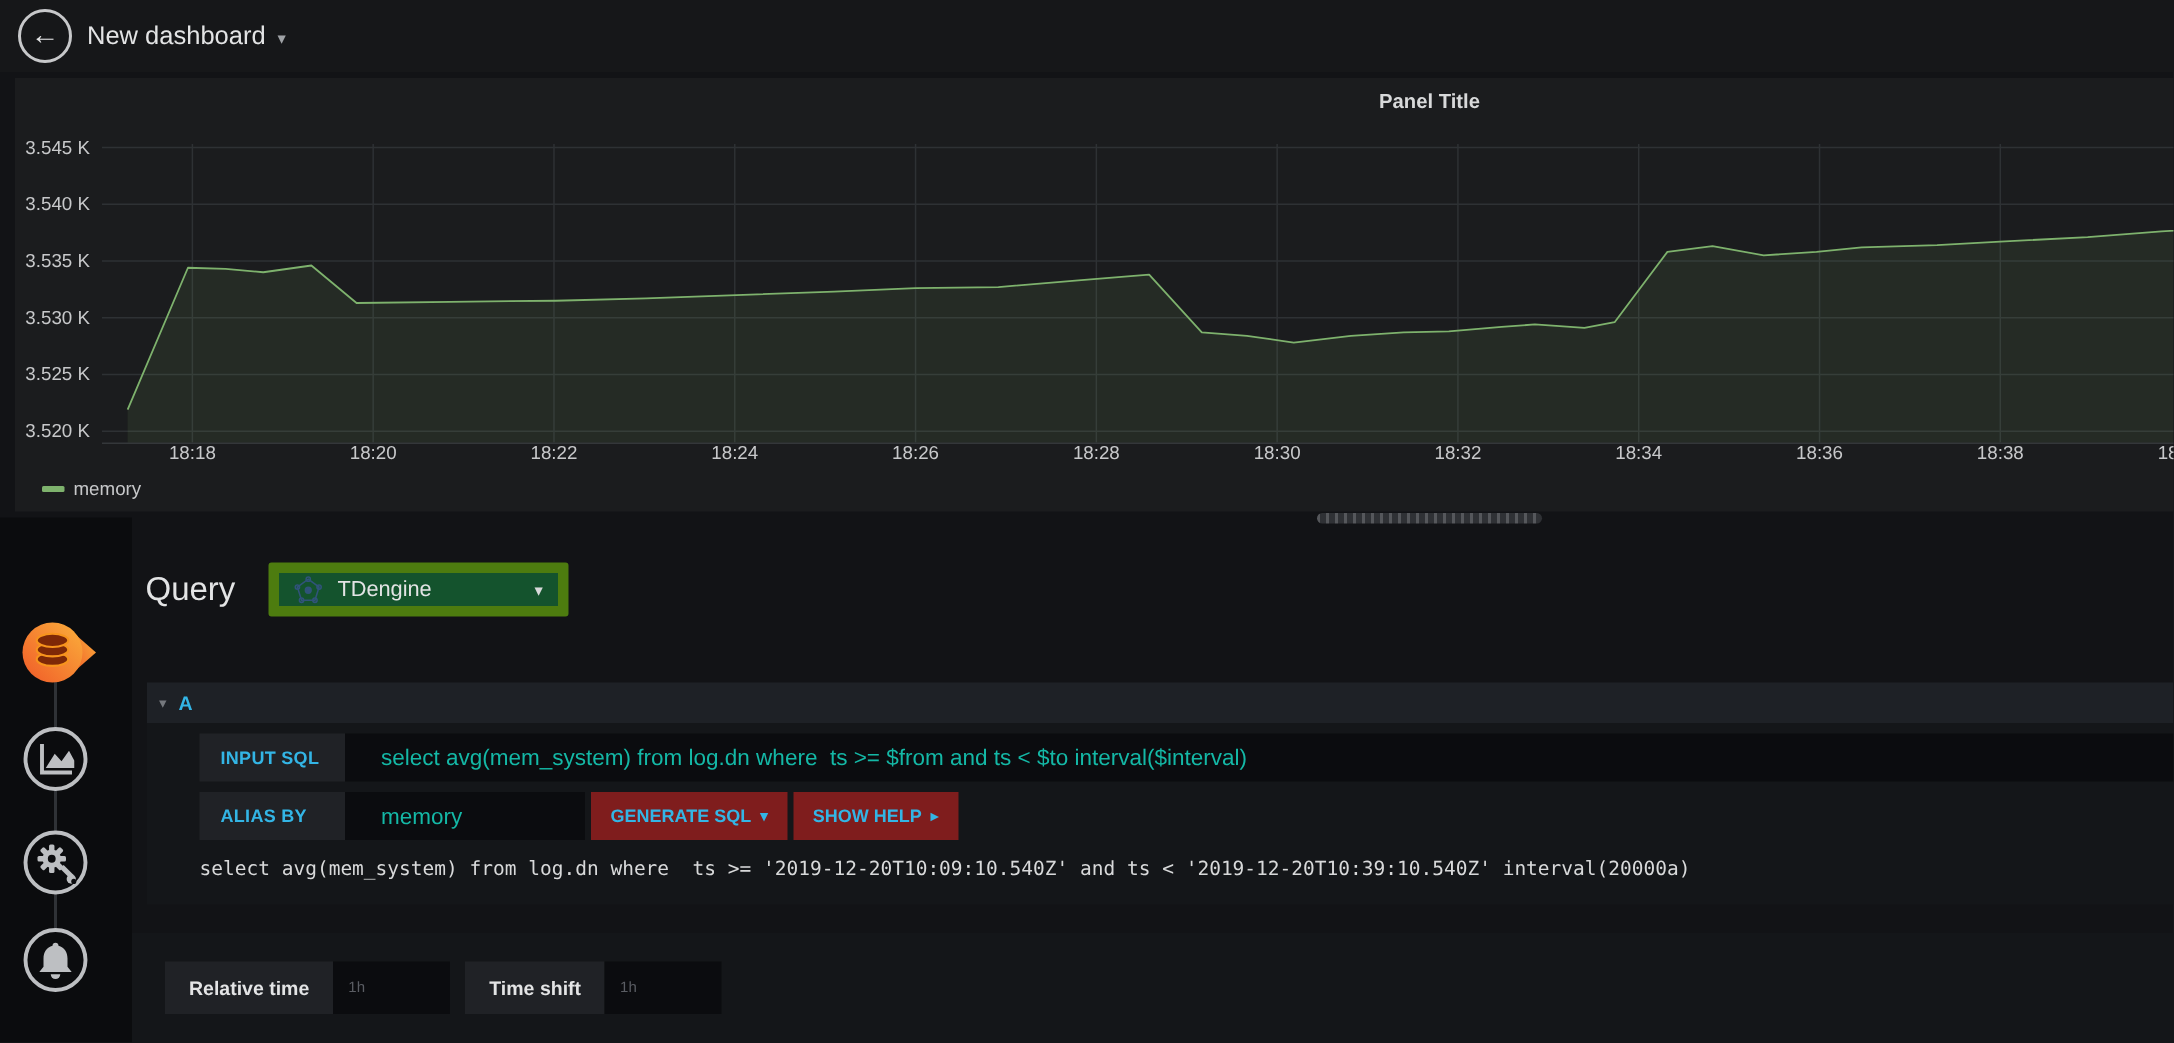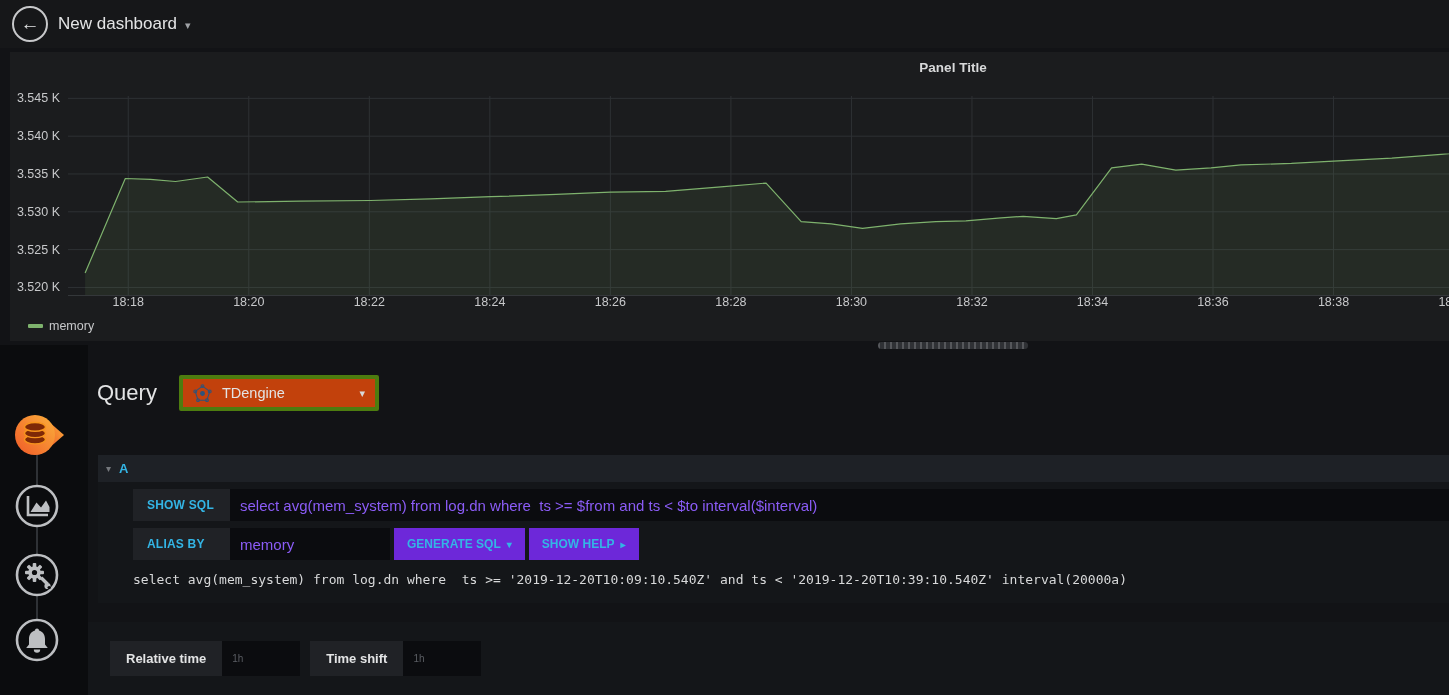--- a/index.html
+++ b/index.html
@@ -33,36 +33,36 @@
   
   .edit-rail { position:absolute; left:0; top:345px; width:88px; height:350px; background:#0b0c0e; }
   .rail-line { position:absolute; left:36px; top:440px; width:2px; height:205px; background:#2f3236; }
   .rail-item { position:absolute; left:14px; width:52px; height:46px; cursor:pointer; }
   .rail-item svg { display:block; }
 
   .edit-content { position:absolute; left:88px; top:345px; width:1361px; height:350px; }
 
   .query-header { position:absolute; left:9px; top:30px; display:flex; align-items:center; }
   .query-title { font-size:22px; font-weight:500; color:#e3e4e5; }
-  .ds-picker { margin-left:22px; width:200px; height:36px; background:#c2410c; border:4px solid #4d7c0f; border-radius:2px;
+  .ds-picker { margin-left:22px; width:200px; height:36px; background:#14532d; border:7px solid #4d7c0f; border-radius:2px;
     display:flex; align-items:center; padding:0 10px; cursor:pointer; }
   .ds-name { font-size:14.5px; color:#e3e4e5; margin-left:10px; flex:1; }
   .ds-caret { font-size:11px; color:#d8d9da; }
 
   .section-a { position:absolute; left:10px; right:0; top:110px; height:148px; background:#141619; }
   .a-band { height:27px; background:#1e2126; display:flex; align-items:center; padding-left:8px; cursor:pointer; }
   .a-caret { font-size:10px; color:#75787d; }
   .a-letter { font-size:13px; font-weight:700; color:#33b5e5; margin-left:8px; }
   .q-row { display:flex; height:32px; margin:7px 0 0 35px; }
   .label-box { width:97px; flex:none; background:#202226; color:#33b5e5; font-size:12px; font-weight:700;
     line-height:32px; padding-left:14px; letter-spacing:.2px; }
-  .sql-input { flex:1; border:0; outline:none; background:#0b0c0f; color:#8b5cf6; font-size:15px;
-    font-family:"Liberation Sans", sans-serif; padding-left:10px; }
+  .sql-input { flex:1; border:0; outline:none; background:#0b0c0f; color:#14b8a6; font-size:15px;
+    font-family:"Liberation Sans", sans-serif; padding-left:24px; }
   .alias-input { flex:none; width:160px; }
-  .q-btn { margin-left:4px; border:0; height:32px; background:#6d28d9; color:#33b5e5; font-size:12px; font-weight:700;
+  .q-btn { margin-left:4px; border:0; height:32px; background:#7f1d1d; color:#33b5e5; font-size:12px; font-weight:700;
     font-family:"Liberation Sans", sans-serif; padding:0 13px; cursor:pointer; display:flex; align-items:center; gap:6px;text-align:right; }
   .q-btn .caret { font-size:10px; }
   .sql-text { margin:12px 0 0 35px; font-family:"DejaVu Sans Mono", monospace; font-size:13px; color:#d8d9da; white-space:pre; }
 
   .time-section { position:absolute; left:0; right:0; top:277px; height:118px; background:#141619; }
   .time-row { display:flex; margin:19px 0 0 22px; }
   .time-group { display:flex; margin-right:10px;justify-content:flex-end; }
   .time-label { background:#202226; height:35px; line-height:35px; padding:0 16px; font-size:13px; font-weight:700; color:#e3e4e5; }
   .time-input { width:78px; height:35px; border:0; outline:none; background:#0b0c0f; color:#d8d9da; font-size:10px;
     font-family:"Liberation Sans", sans-serif; padding-left:10px; }
@@ -209,21 +209,21 @@
     </div>
   </div>
 
   <div class="section-a">
     <div class="a-band">
       <span class="a-caret">▾</span>
       <span class="a-letter">A</span>
     </div>
 
     <div class="q-row">
-      <div class="label-box">SHOW SQL</div>
+      <div class="label-box">INPUT SQL</div>
       <input class="sql-input" type="text" value="select avg(mem_system) from log.dn where  ts &gt;= $from and ts &lt; $to interval($interval)" style="">
     </div>
 
     <div class="q-row">
       <div class="label-box">ALIAS BY</div>
       <input class="sql-input alias-input" type="text" value="memory" style="">
       <button class="q-btn">
         <span>GENERATE SQL</span>
         <span class="caret">▾</span>
       </button>

